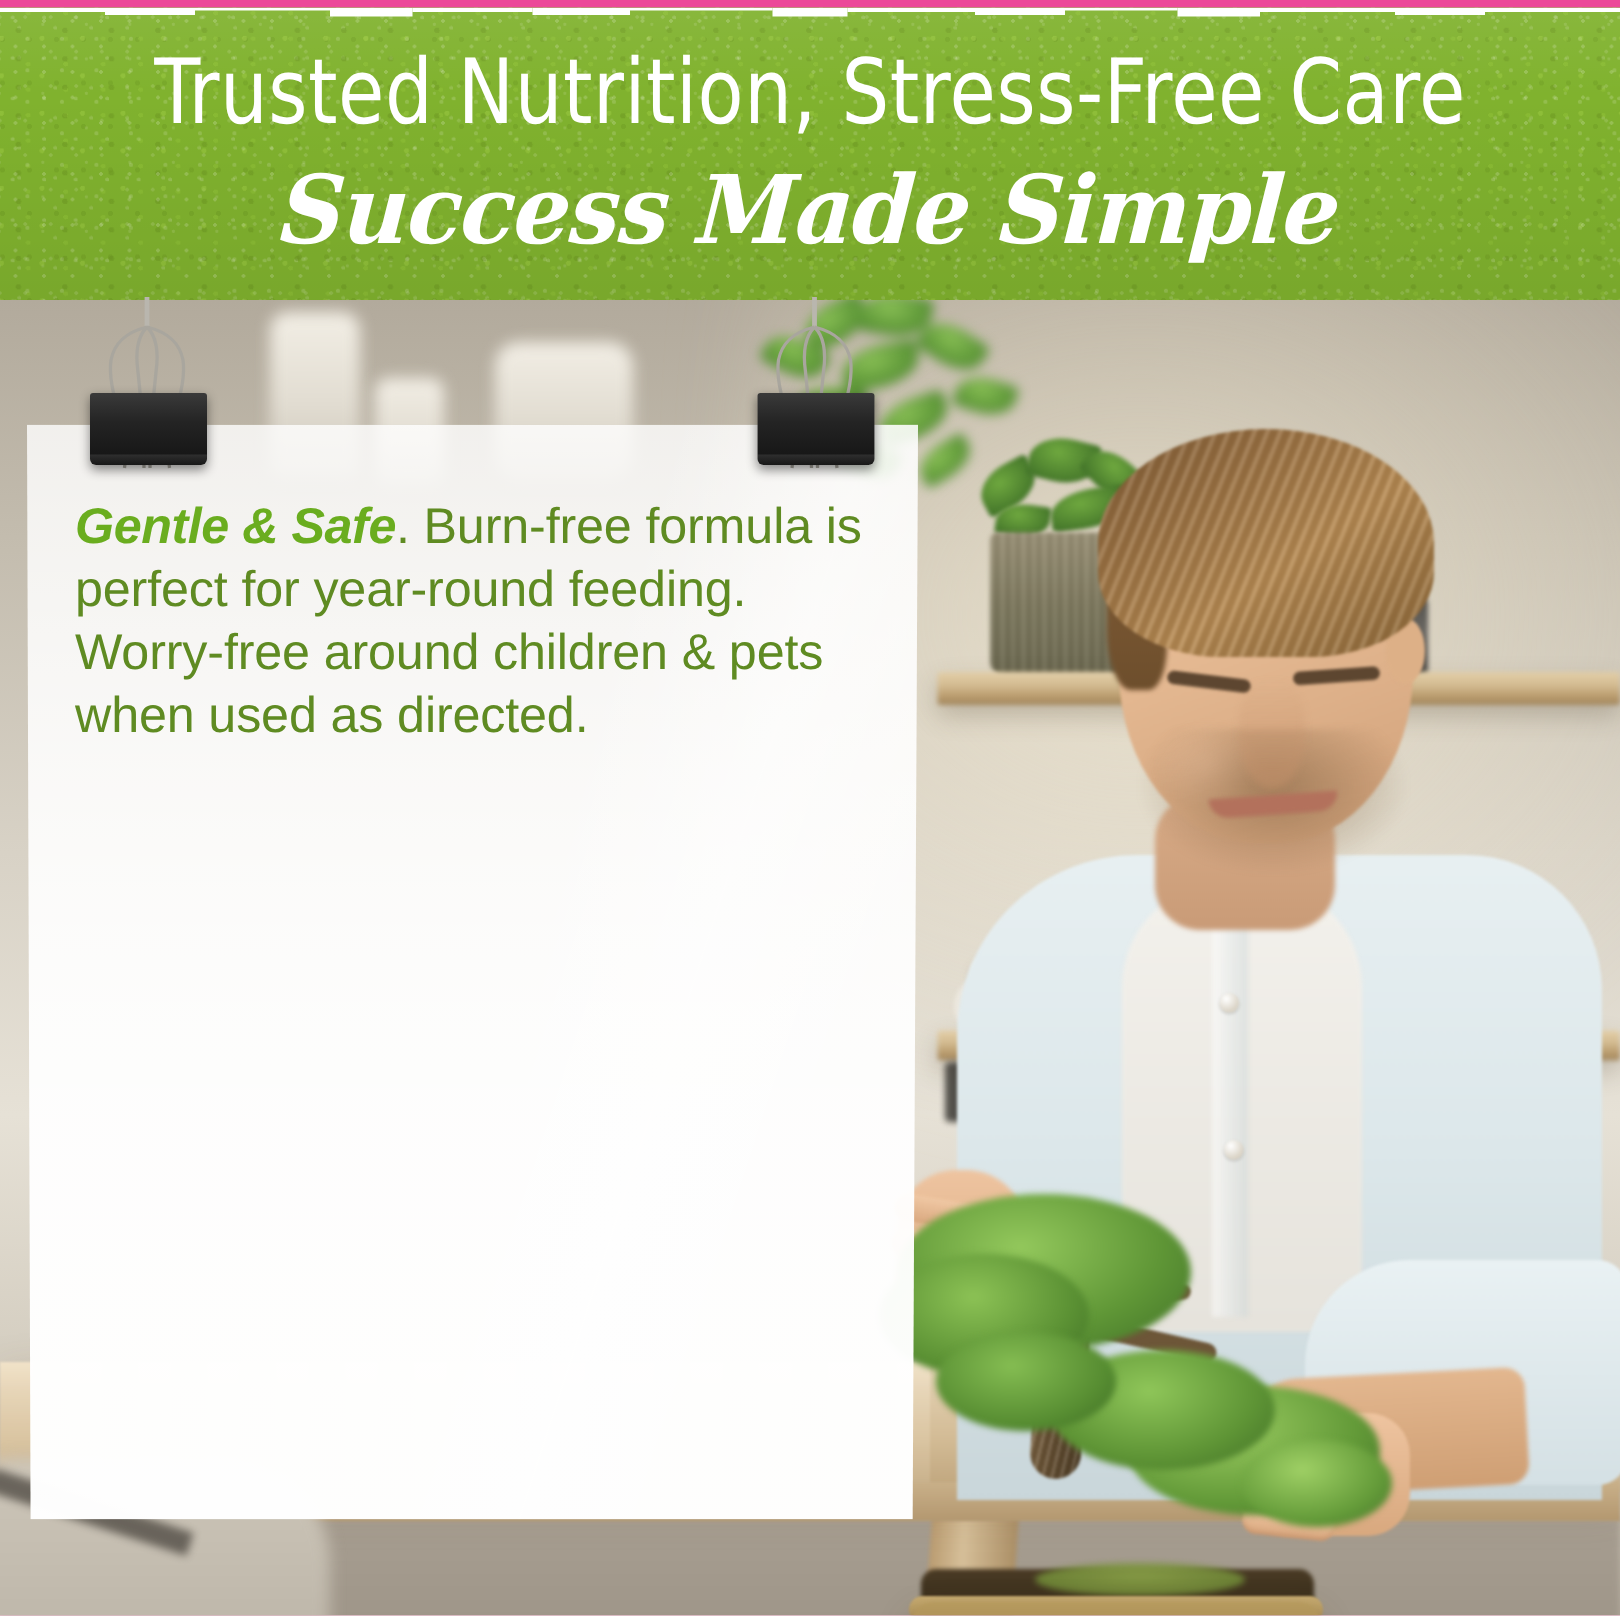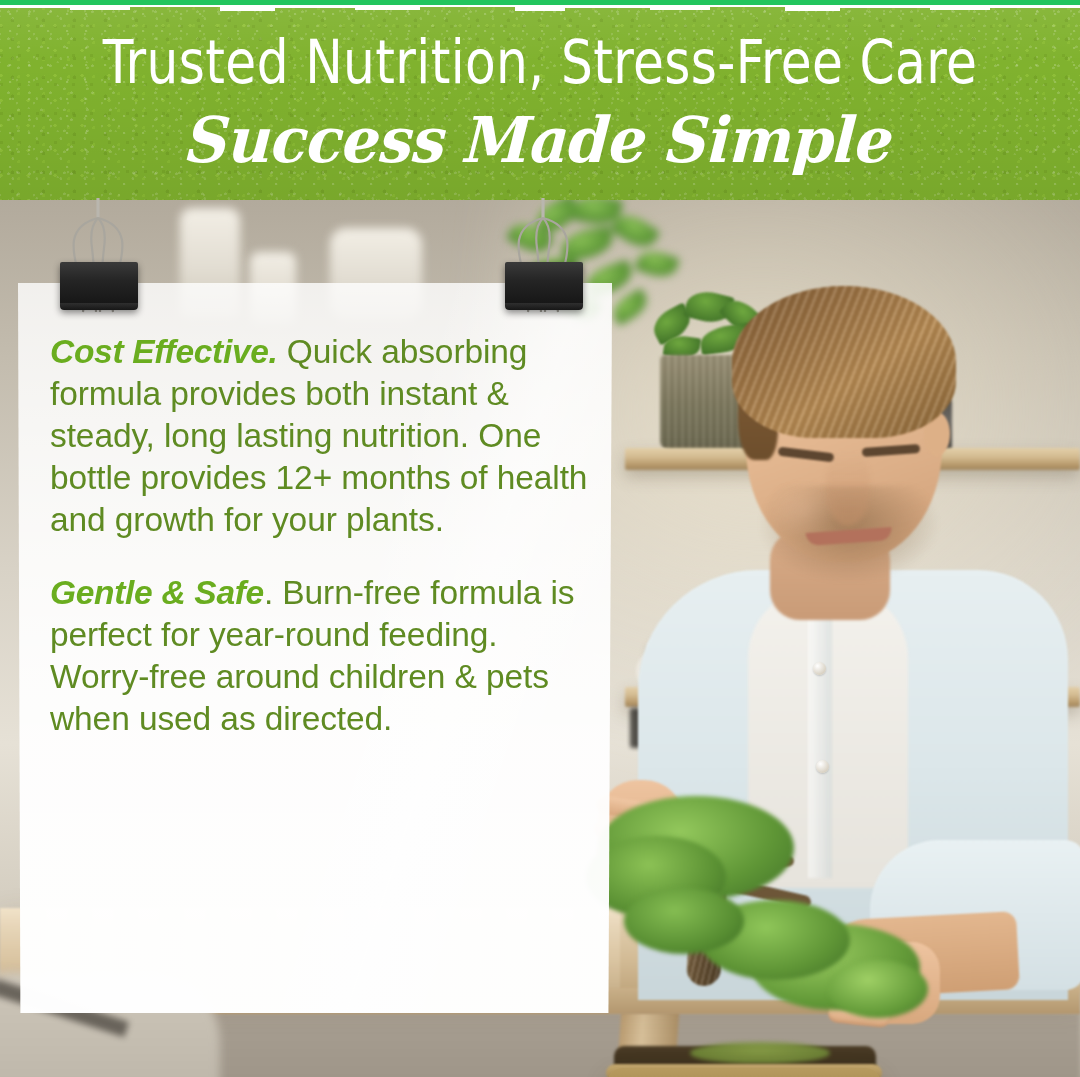--- a/index.html
+++ b/index.html
@@ -7,21 +7,21 @@
   body{
     font-family:"Liberation Sans","DejaVu Sans",sans-serif;
     -webkit-font-smoothing:antialiased;
   }
 
   #ad{
     position:relative;
     width:1080px;
     height:1077px;
     overflow:hidden;
-    background:#22c55e;
+    background:#ec4899;
   }
 
   
   .header-band{
     position:absolute;
     left:0; top:5px;
     width:1080px; height:195px;
     background-color:#80b22e;
     overflow:hidden;
     z-index:30;
@@ -602,23 +602,20 @@
       <div class="pot"></div>
 
     </div>
   </div>
 
   <div class="paper">
     <div class="paper-sheen"></div>
     <div class="copy">
 
 
-      <p>
-        <span class="lead">Cost Effective.</span><span> Quick absorbing formula provides both instant &amp; steady, long lasting nutrition. One bottle provides 12+ months of health and growth for your plants.</span>
-      </p>
 
       <p>
         <span class="lead">Gentle &amp; Safe</span><span>. Burn-free formula is perfect for year-round feeding. Worry-free around children &amp; pets when used as directed.</span>
       </p>
 
     </div>
   </div>
 
   <div class="clip clip1">
     <svg class="clip-wire" viewBox="0 0 92 120">

